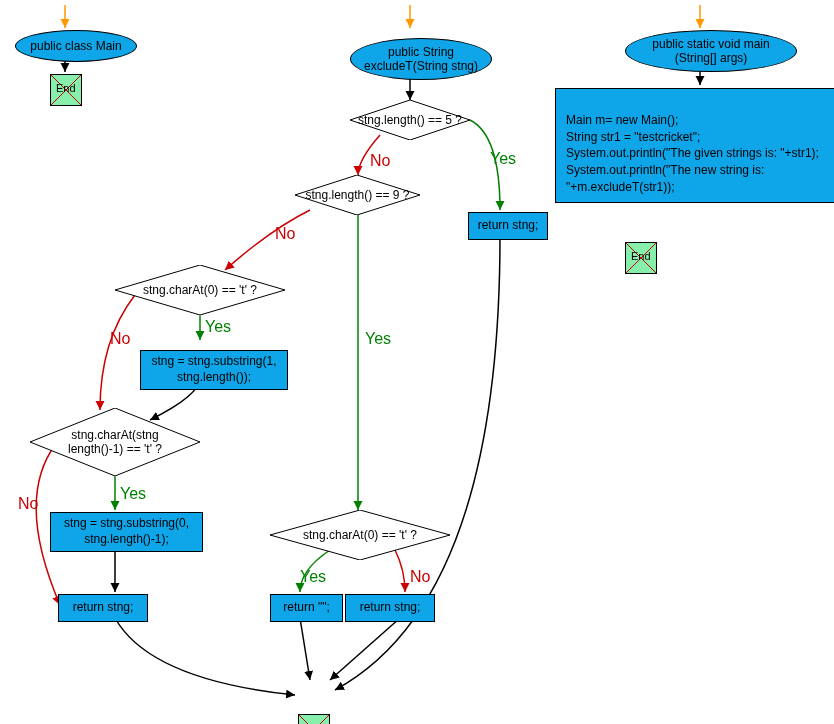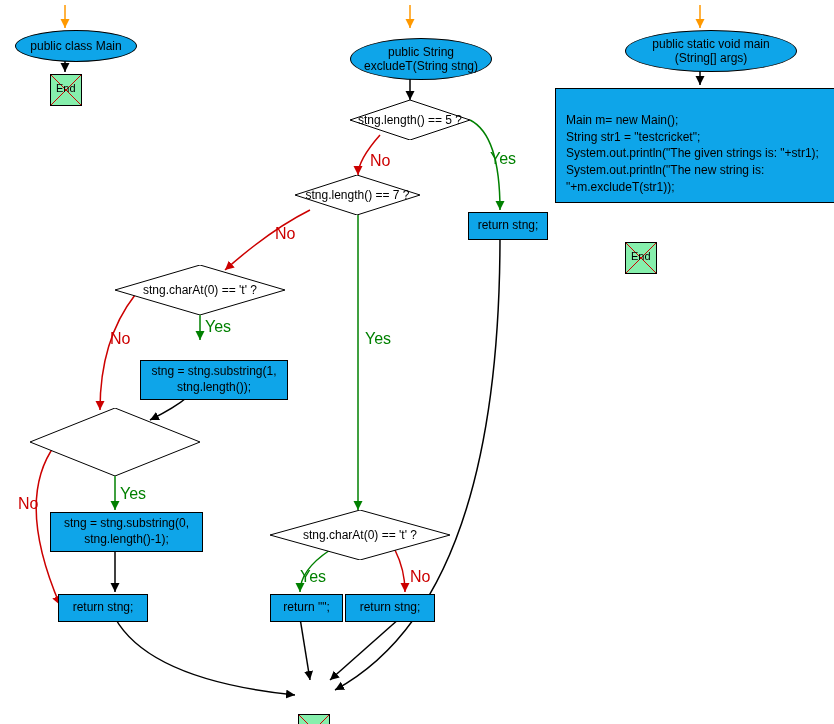--- a/index.html
+++ b/index.html
@@ -164,43 +164,45 @@
   <svg width="120" height="40">
       <polygon points="60,0 120,20 60,40 0,20" fill="#fff" stroke="#000"></polygon>
     </svg>
   <div class="diamond-text" style="width:110px;"><span>stng.length() == 5 ?</span></div>
 </div>
 
 <div class="diamond" style="left:295px; top:175px; width:125px; height:40px;">
   <svg width="125" height="40">
       <polygon points="62,0 125,20 62,40 0,20" fill="#fff" stroke="#000"></polygon>
     </svg>
-  <div class="diamond-text" style="width:115px;"><span>stng.length() == 7 ?</span></div>
+  <div class="diamond-text" style="width:115px;"><span>stng.length() == 9 ?</span></div>
 </div>
 
 <div class="node rect" style="left:468px; top:212px; width:62px; height:18px;">
   <span>return stng;</span>
 </div>
 
 <div class="diamond" style="left:115px; top:265px; width:170px; height:50px;">
   <svg width="170" height="50">
       <polygon points="85,0 170,25 85,50 0,25" fill="#fff" stroke="#000"></polygon>
     </svg>
   <div class="diamond-text" style="width:140px;"><span>stng.charAt(0) == 't' ?</span></div>
 </div>
 
-<div class="node rect multi-line" style="left:140px; top:360px; width:130px; height:30px;">
+<div class="node rect multi-line" style="left:140px; top:350px; width:130px; height:30px;">
   <span>stng = stng.substring(1,
 stng.length());</span>
 </div>
 
 <div class="diamond" style="left:30px; top:408px; width:170px; height:68px;">
   <svg width="170" height="68">
       <polygon points="85,0 170,34 85,68 0,34" fill="#fff" stroke="#000"></polygon>
     </svg>
+  <div class="diamond-text multi-line" style="width:130px;"><span>stng.charAt(stng
+length()-1) == 't' ?</span></div>
 </div>
 
 <div class="node rect multi-line" style="left:50px; top:512px; width:135px; height:30px;">
   <span>stng = stng.substring(0,
 stng.length()-1);</span>
 </div>
 
 <div class="node rect" style="left:58px; top:594px; width:72px; height:18px;">
   <span>return stng;</span>
 </div>

